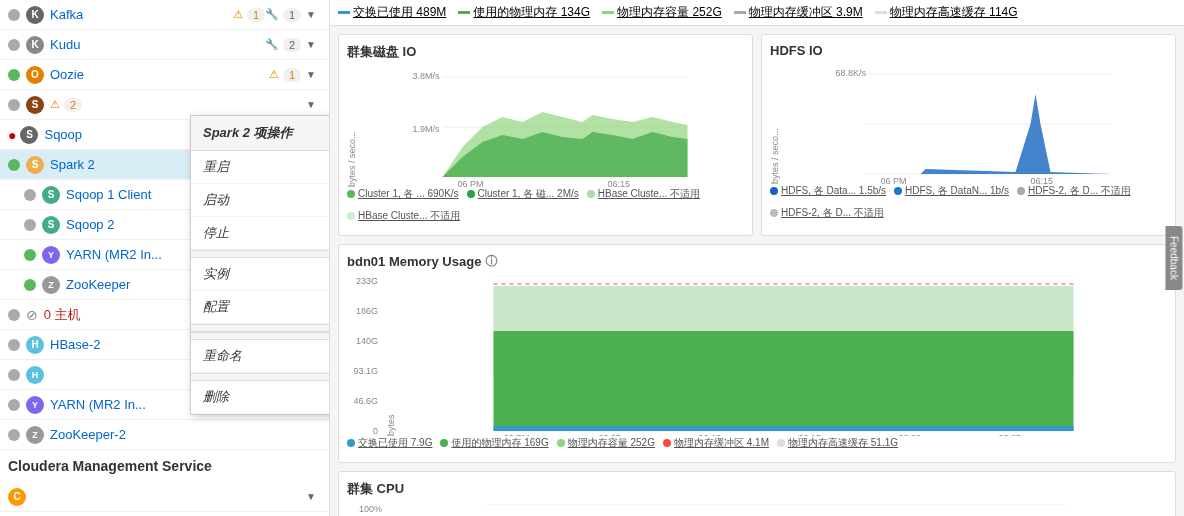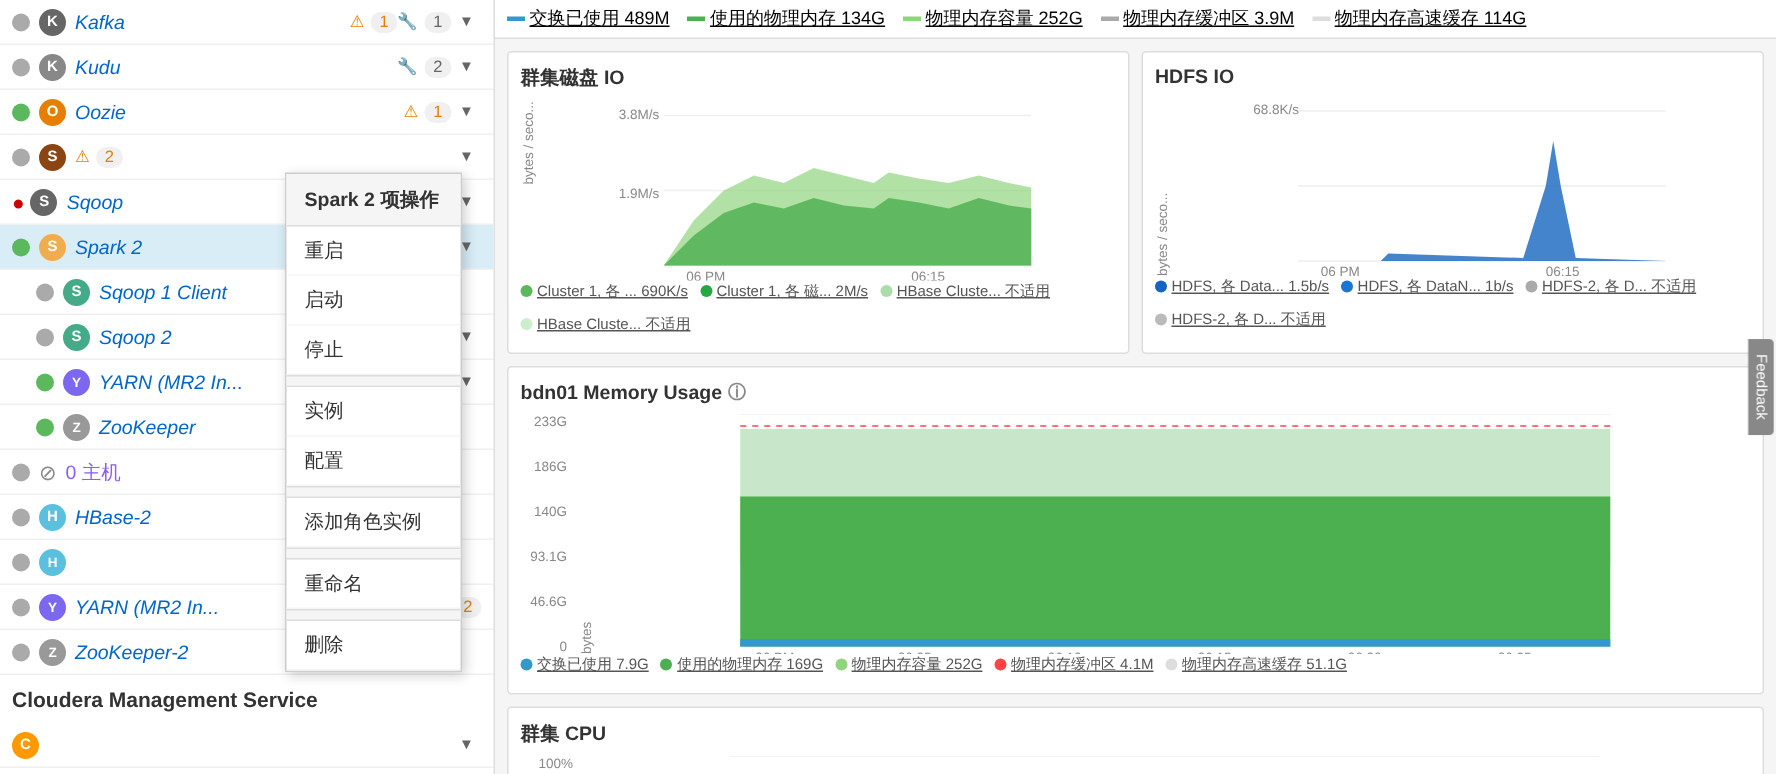--- a/index.html
+++ b/index.html
@@ -5,32 +5,32 @@
     * { box-sizing: border-box; margin: 0; padding: 0; }
     body { font-family: Arial, sans-serif; font-size: 12px; background: #f5f5f5; overflow: hidden; }
     
     .main-container { display: flex; width: 1184px; height: 516px; overflow: hidden; }
     
     
     .sidebar { width: 330px; background: #fff; border-right: 1px solid #ddd; overflow-y: auto; flex-shrink: 0; position: relative; }
     
     .service-item { display: flex; align-items: center; padding: 5px 8px; border-bottom: 1px solid #f0f0f0; height: 30px; position: relative; }
     .service-icon { width: 18px; height: 18px; border-radius: 50%; margin-right: 6px; flex-shrink: 0; display: flex; align-items: center; justify-content: center; font-size: 10px; color: white; font-weight: bold; }
-    .service-name { flex: 1; font-size: 13px; color: #8b5cf6; }
-    .service-name.link { color: #0066cc; cursor: pointer; font-style: italic; }
+    .service-name { flex: 1; font-size: 13px; color: #b91c1c; }
+    .service-name.link { color: #0066cc; cursor: pointer; }
     .badge { background: #f0f0f0; border-radius: 10px; padding: 1px 6px; font-size: 11px; color: #666; margin-left: 4px; }
     .badge.warning { color: #e67e00; }
     .status-dot { width: 12px; height: 12px; border-radius: 50%; margin-right: 6px; flex-shrink: 0; }
     .status-green { background: #5cb85c; }
     .status-gray { background: #aaa; }
     .dropdown-arrow { width: 20px; height: 20px; display: flex; align-items: center; justify-content: center; cursor: pointer; color: #666; font-size: 10px; margin-left: auto; }
     .error-dot { color: #cc0000; margin-right: 4px; font-size: 14px; }
 
     
-    .context-menu { position: absolute; left: 190px; top: 115px; width: 118px; background: #fff; border: 1px solid #ccc; box-shadow: 2px 2px 8px rgba(0,0,0,0.2); z-index: 100; }
+    .context-menu { position: absolute; left: 190px; top: 115px; width: 149px; background: #fff; border: 1px solid #ccc; box-shadow: 2px 2px 8px rgba(0,0,0,0.2); z-index: 100; font-style: italic; }
     .context-menu-header { padding: 8px 12px; background: #f5f5f5; border-bottom: 1px solid #ddd; font-weight: bold; font-size: 13px; color: #333; }
     .context-menu-item { padding: 7px 12px; cursor: pointer; font-size: 13px; color: #333; border-bottom: 1px solid #f5f5f5; }
     .context-menu-divider { height: 8px; background: #f5f5f5; border-top: 1px solid #ddd; border-bottom: 1px solid #ddd; }
 
     
     .section-header { padding: 6px 8px; background: #f5f5f5; border-bottom: 1px solid #ddd; display: flex; align-items: center; gap: 8px; }
     .section-title { font-size: 13px; font-weight: bold; color: #333; }
     .section-subtitle { font-size: 11px; color: #888; }
     
     .sub-item { padding-left: 24px; }
@@ -211,21 +211,20 @@
 
     <div class="context-menu">
       <div class="context-menu-header">Spark 2 项操作</div>
       <div class="context-menu-item">重启</div>
       <div class="context-menu-item">启动</div>
       <div class="context-menu-item">停止</div>
       <div class="context-menu-divider"></div>
       <div class="context-menu-item">实例</div>
       <div class="context-menu-item">配置</div>
       <div class="context-menu-divider"></div>
-      <div class="context-menu-item">添加角色实例</div>
       <div class="context-menu-divider"></div>
       <div class="context-menu-item">重命名</div>
       <div class="context-menu-divider"></div>
       <div class="context-menu-item">删除</div>
     </div>
   </div>
 
   <div class="content-area">
 
     <div style="background:#fff; border-bottom:1px solid #ddd; padding:4px 8px; display:flex; gap:12px; flex-wrap:wrap; align-items:center;">
@@ -250,21 +249,21 @@
         <span>物理内存高速缓存 114G</span>
       </div>
     </div>
 
     <div class="charts-row">
 
       <div class="chart-container">
         <div class="chart-title">
           <span>群集磁盘 IO</span>
         </div>
-        <div style="display:flex; gap:4px;text-align:right;">
+        <div style="display:flex; gap:4px;">
           <div style="writing-mode:vertical-rl; transform:rotate(180deg); font-size:9px; color:#888; white-space:nowrap;">bytes / seco...</div>
           <div style="flex:1;">
             <svg width="100%" height="120" viewBox="0 0 280 120">
 
               <text x="0" y="12" class="y-axis-label" font-size="9" fill="#888">3.8M/s</text>
               <text x="0" y="65" class="y-axis-label" font-size="9" fill="#888">1.9M/s</text>
 
               <line x1="30" y1="10" x2="275" y2="10" stroke="#eee" stroke-width="1"></line>
               <line x1="30" y1="60" x2="275" y2="60" stroke="#eee" stroke-width="1"></line>
               <line x1="30" y1="110" x2="275" y2="110" stroke="#eee" stroke-width="1"></line>

